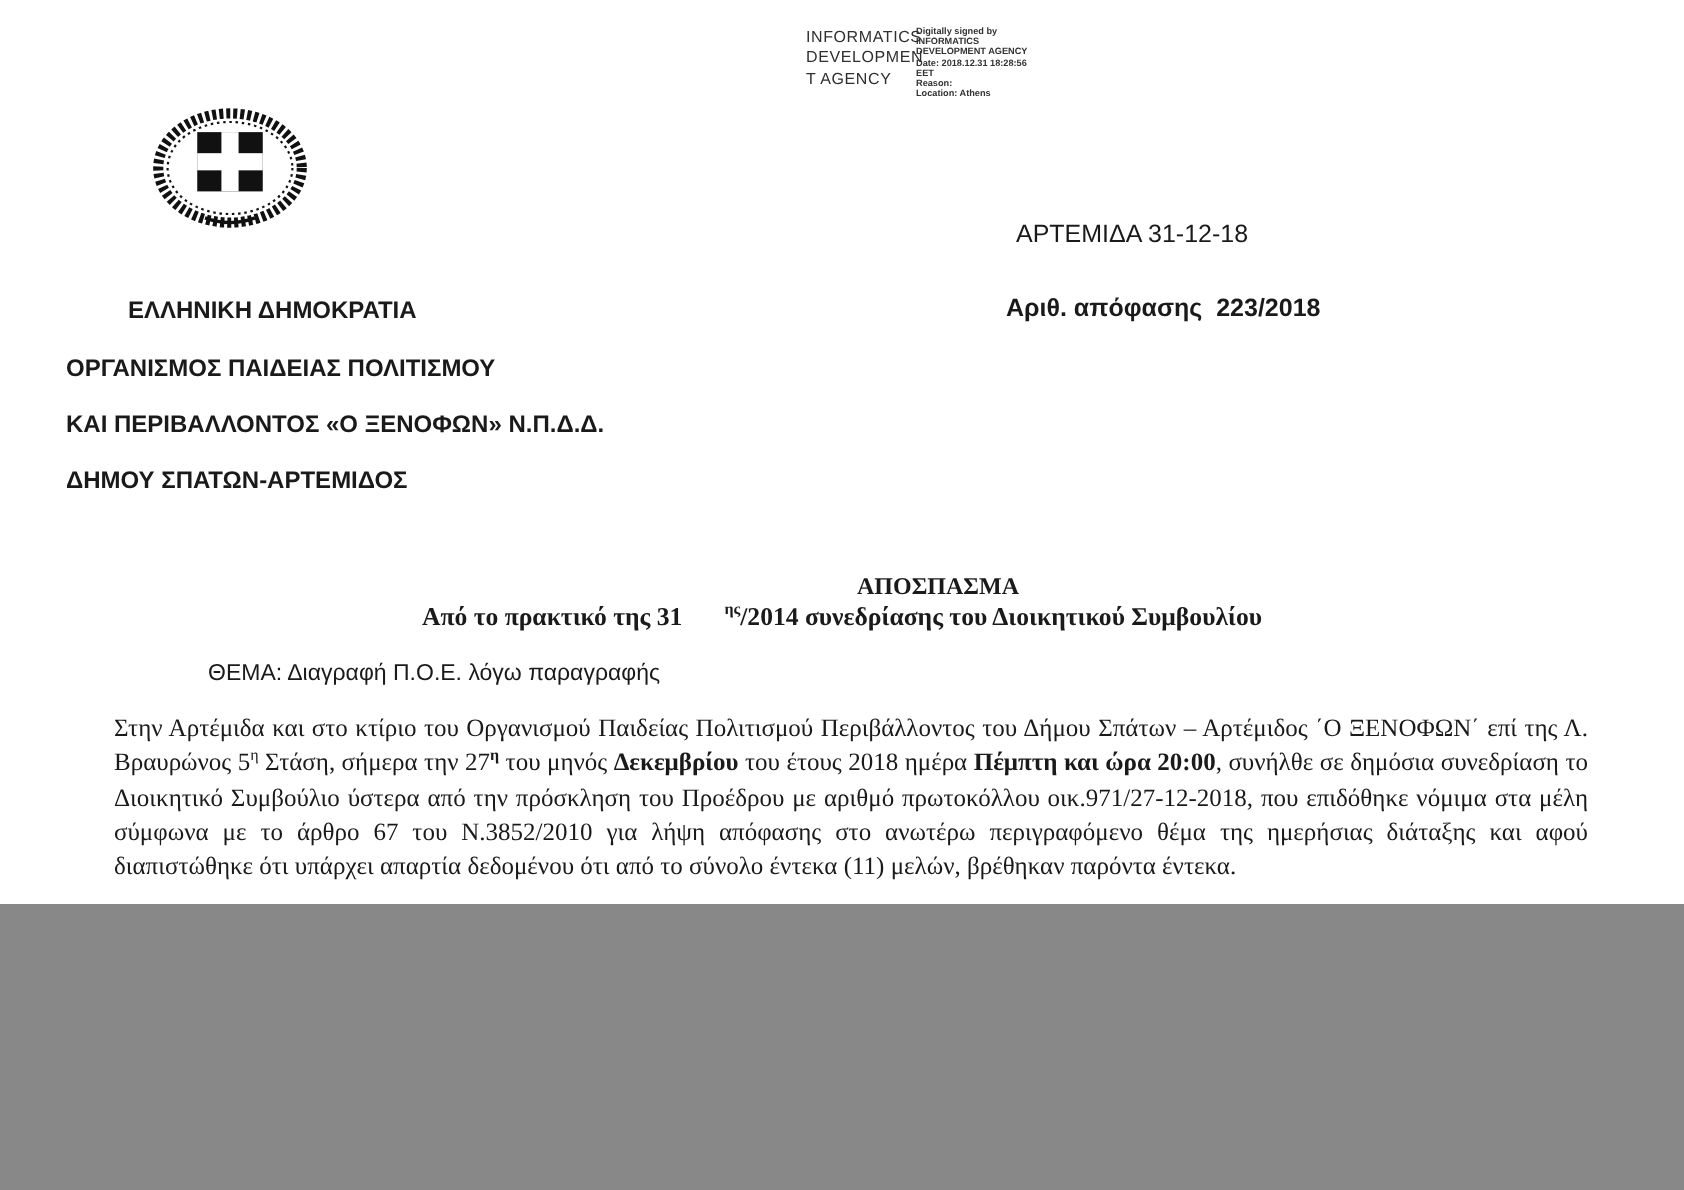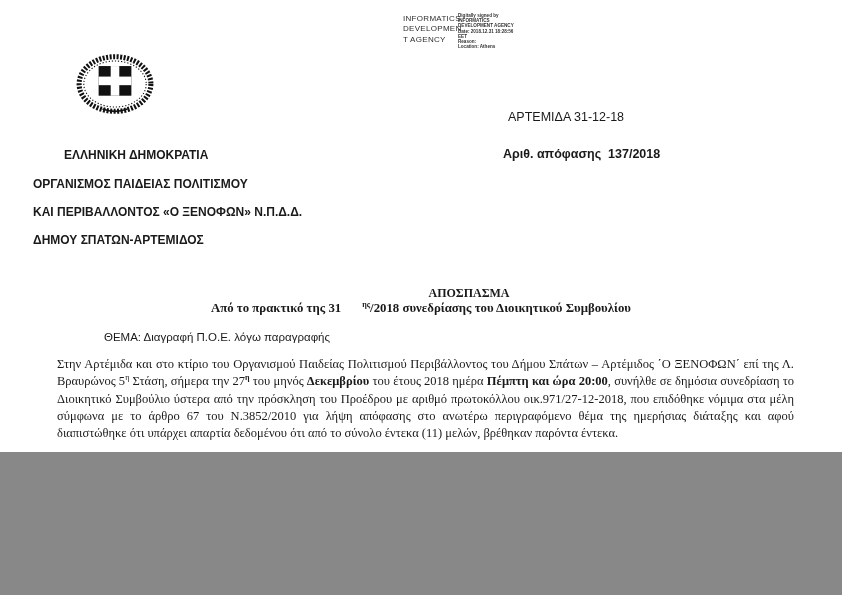--- a/index.html
+++ b/index.html
@@ -97,29 +97,29 @@
       <ellipse cx="50" cy="40" rx="46" ry="35" fill="none" stroke="#111" stroke-width="6.5" stroke-dasharray="2.6 1.9"></ellipse>
       <ellipse cx="50" cy="40" rx="40" ry="29.5" fill="none" stroke="#111" stroke-width="1.4" stroke-dasharray="1.6 2.4"></ellipse>
       <rect x="29" y="17" width="42" height="38" fill="#111"></rect>
       <rect x="44.5" y="17" width="11" height="38" fill="#fff"></rect>
       <rect x="29" y="30.5" width="42" height="11" fill="#fff"></rect>
       <path d="M34 72 q16 6 32 0" fill="none" stroke="#111" stroke-width="2.2"></path>
     </svg>
   </div>
 
   <div class="abs place-date">ΑΡΤΕΜΙΔΑ 31-12-18</div>
-  <div class="abs decision-no">Αριθ. απόφασης  137/2018</div>
+  <div class="abs decision-no">Αριθ. απόφασης  223/2018</div>
 
   <div class="abs org-line org-0">ΕΛΛΗΝΙΚΗ ΔΗΜΟΚΡΑΤΙΑ</div>
   <div class="abs org-line org-1">ΟΡΓΑΝΙΣΜΟΣ ΠΑΙΔΕΙΑΣ ΠΟΛΙΤΙΣΜΟΥ</div>
   <div class="abs org-line org-2">ΚΑΙ ΠΕΡΙΒΑΛΛΟΝΤΟΣ «Ο ΞΕΝΟΦΩΝ» Ν.Π.Δ.Δ.</div>
   <div class="abs org-line org-3">ΔΗΜΟΥ ΣΠΑΤΩΝ-ΑΡΤΕΜΙΔΟΣ</div>
 
   <div class="abs title-main">ΑΠΟΣΠΑΣΜΑ</div>
-  <div class="abs title-sub"><span>Από το πρακτικό της 31</span><sup>ης</sup><span>/2018 συνεδρίασης του Διοικητικού Συμβουλίου</span></div>
+  <div class="abs title-sub"><span>Από το πρακτικό της 31</span><sup>ης</sup><span>/2014 συνεδρίασης του Διοικητικού Συμβουλίου</span></div>
 
   <div class="abs subject">ΘΕΜΑ: Διαγραφή Π.Ο.Ε. λόγω παραγραφής</div>
 
   <div class="abs body-par"><span>Στην Αρτέμιδα και στο κτίριο του Οργανισμού Παιδείας Πολιτισμού Περιβάλλοντος του Δήμου Σπάτων – Αρτέμιδος ΄Ο ΞΕΝΟΦΩΝ΄ επί της Λ. Βραυρώνος 5</span><sup>η</sup><span> Στάση, σήμερα την 27</span><sup style="font-weight: 700;">η</sup><span> του μηνός </span><span style="font-weight: 700;">Δεκεμβρίου</span><span> του έτους 2018 ημέρα </span><span style="font-weight: 700;">Πέμπτη και ώρα 20:00</span><span>, συνήλθε σε δημόσια συνεδρίαση το Διοικητικό Συμβούλιο ύστερα από την πρόσκληση του Προέδρου με αριθμό πρωτοκόλλου οικ.971/27-12-2018, που επιδόθηκε νόμιμα στα μέλη σύμφωνα με το άρθρο 67 του Ν.3852/2010 για λήψη απόφασης στο ανωτέρω περιγραφόμενο θέμα της ημερήσιας διάταξης και αφού διαπιστώθηκε ότι υπάρχει απαρτία δεδομένου ότι από το σύνολο έντεκα (11) μελών, βρέθηκαν παρόντα έντεκα.</span></div>
 
   <div class="abs page-number">1</div>
 
 </div>
 
 </body></html>

